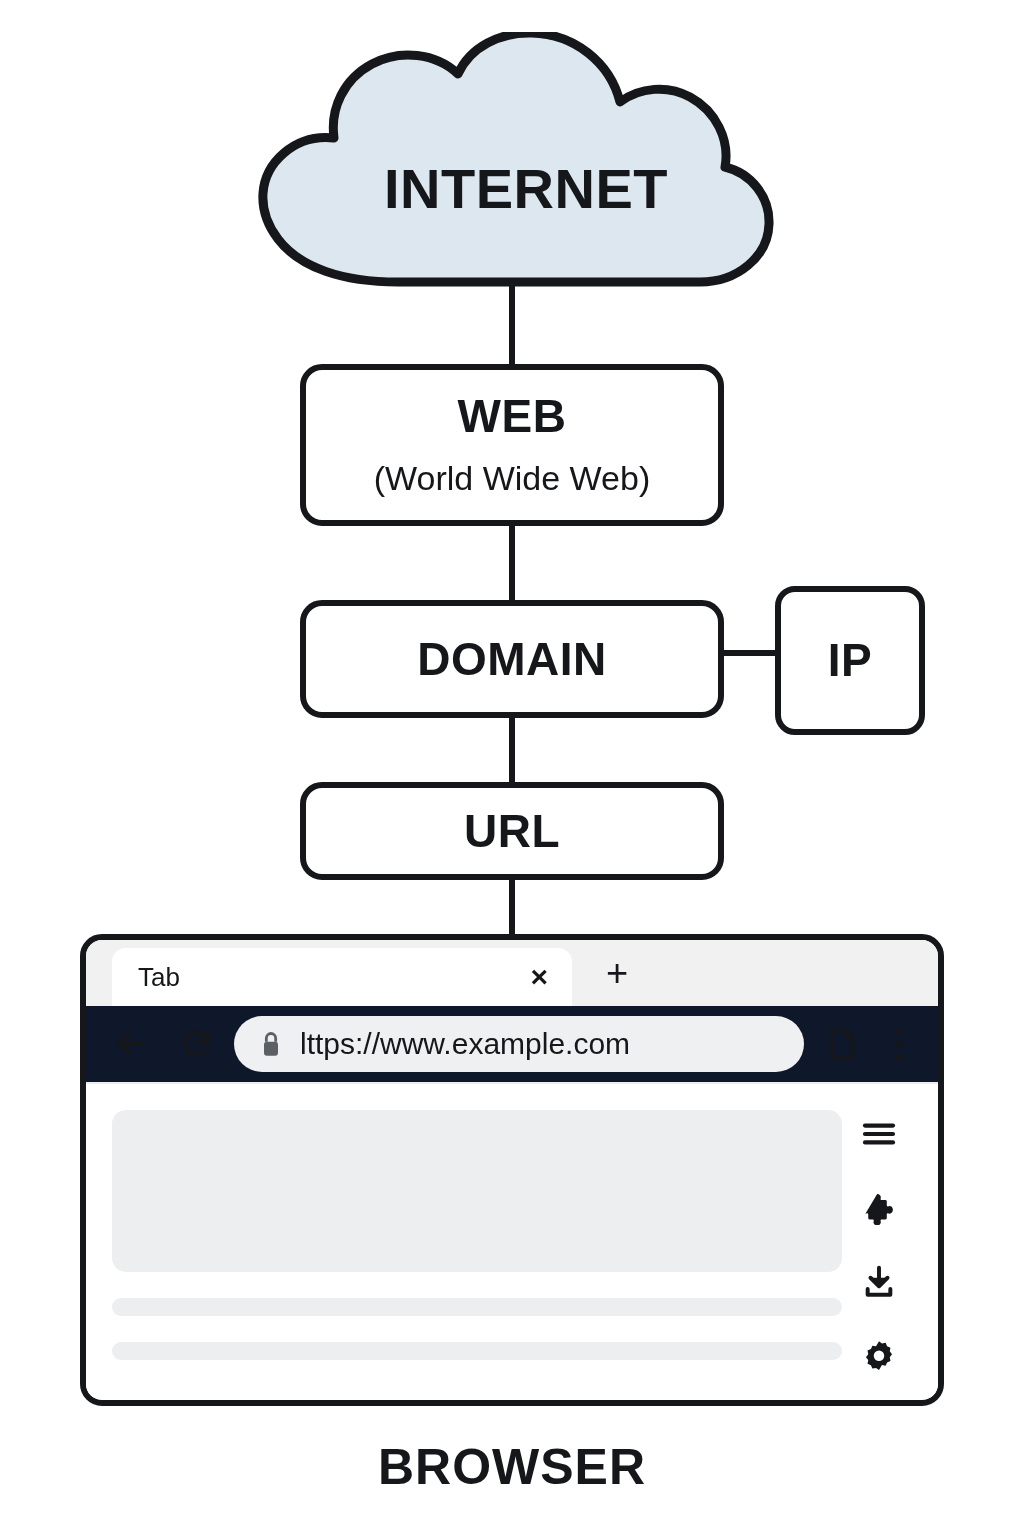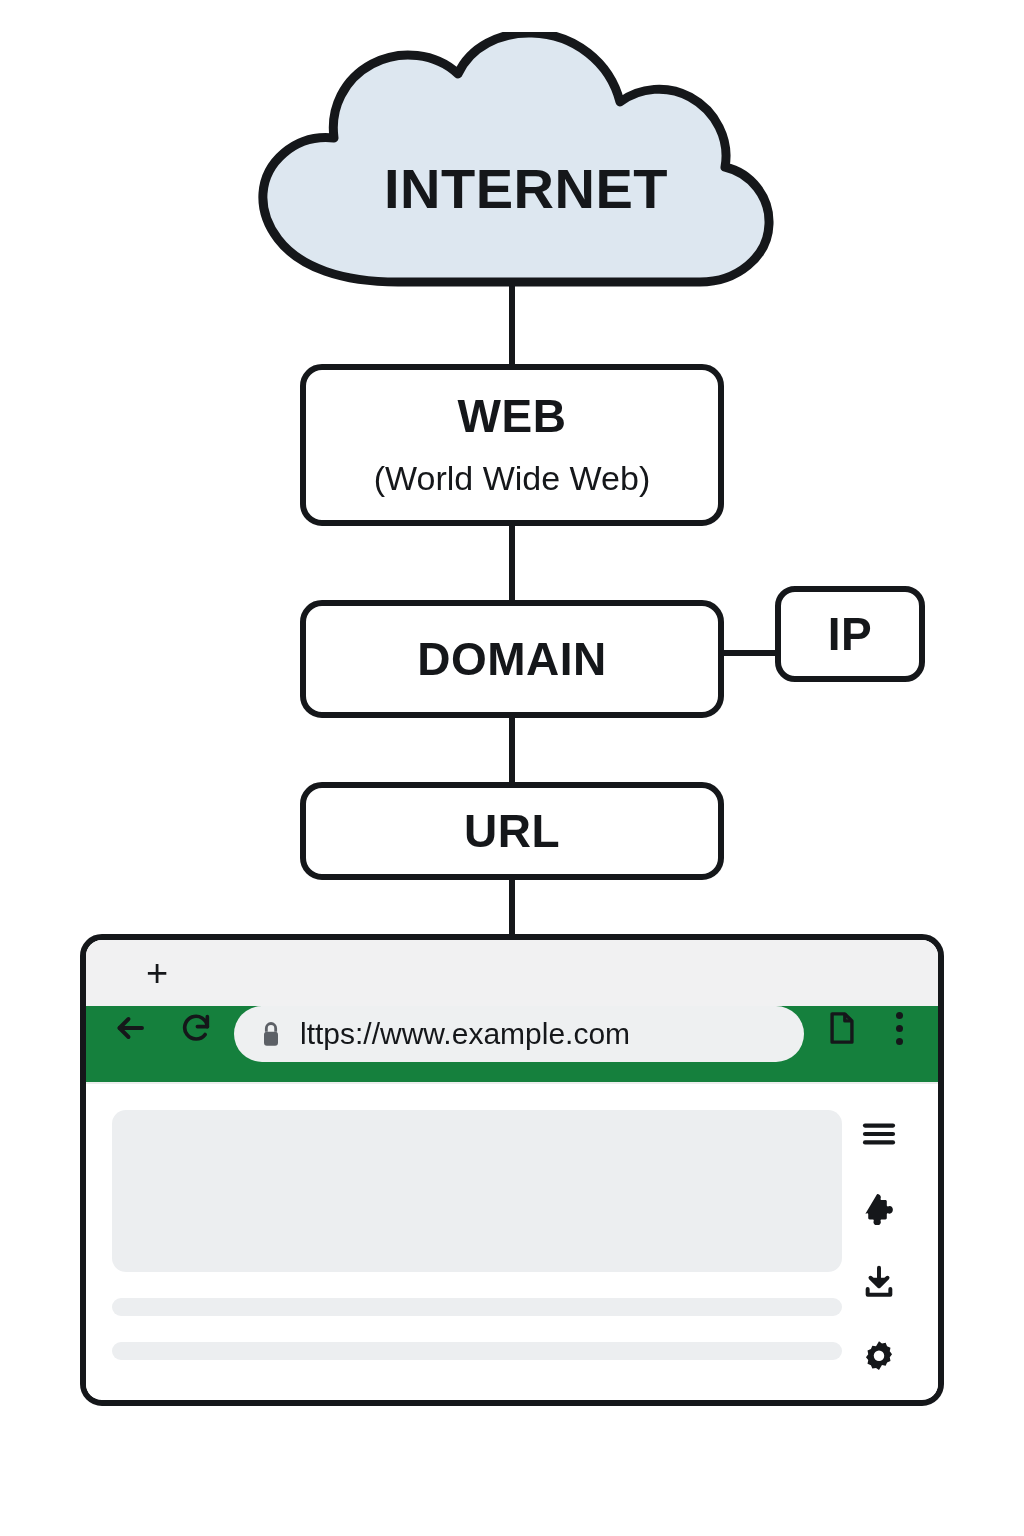--- a/index.html
+++ b/index.html
@@ -76,21 +76,21 @@
   }
   .node .subtitle {
     font-size: 34px;
     font-weight: normal;
     line-height: 1.15;
     margin-top: 18px;
   }
 
   #node-web    { left: 300px; top: 364px;  width: 424px; height: 162px; }
   #node-domain { left: 300px; top: 594px;  width: 424px; height: 118px; margin-top: 6px; }
-  #node-ip     { left: 775px; top: 586px;  width: 150px; height: 96px; border-radius: 20px; }
+  #node-ip     { left: 775px; top: 586px;  width: 150px; height: 149px; border-radius: 20px; }
   #node-url    { left: 300px; top: 782px;  width: 424px; height: 98px; }
   #node-ip .title { font-size: 46px; }
 
   
   #browser {
     position: absolute;
     left: 80px;
     top: 934px;
     width: 864px;
     height: 472px;
@@ -133,22 +133,23 @@
   .tab-new {
     font-size: 38px;
     font-weight: 500;
     line-height: 1;
     color: #15171a;
     margin: 0 0 14px 34px;
   }
 
   .toolbar {
     height: 78px;
-    background: #15803d;
-    display: flex;
+    background: #0f172a;
+    display: flex;
+    align-items: center;
     padding: 0 22px;
     box-sizing: border-box;
     border-bottom: 2px solid #eceded;
   }
   .tb-icon {
     width: 44px;
     height: 44px;
     display: flex;
     align-items: center;
     justify-content: center;
@@ -288,20 +289,24 @@
     <div class="title">IP</div>
   </div>
 
   <div class="node" id="node-url">
     <div class="title">URL</div>
   </div>
 
   <div id="browser">
 
     <div class="tabstrip">
+      <div class="tab-active">
+        <span class="tab-title">Tab</span>
+        <span class="tab-close">×</span>
+      </div>
       <div class="tab-new">+</div>
     </div>
 
     <div class="toolbar">
 
       <div class="tb-icon">
         <svg width="36" height="36" viewBox="0 0 24 24" fill="none" stroke="#15171a" stroke-width="2.6" stroke-linecap="round" stroke-linejoin="round">
           <line x1="20" y1="12" x2="5" y2="12"></line>
           <polyline points="11,18 5,12 11,6"></polyline>
         </svg>
@@ -375,14 +380,15 @@
             <path d="M12 1.6l2.1 1.6 2.6-.5 1 2.4 2.4 1-.5 2.6 1.6 2.1-1.6 2.1.5 2.6-2.4 1-1 2.4-2.6-.5L12 21.9l-2.1-1.5-2.6.5-1-2.4-2.4-1 .5-2.6L2.8 12.8 4.4 10.7l-.5-2.6 2.4-1 1-2.4 2.6.5z"></path>
             <circle cx="12" cy="11.8" r="3.7" fill="#ffffff"></circle>
           </svg>
         </div>
 
       </div>
     </div>
 
   </div>
 
+  <div id="browser-caption">BROWSER</div>
 
 </div>
 
 </body></html>

